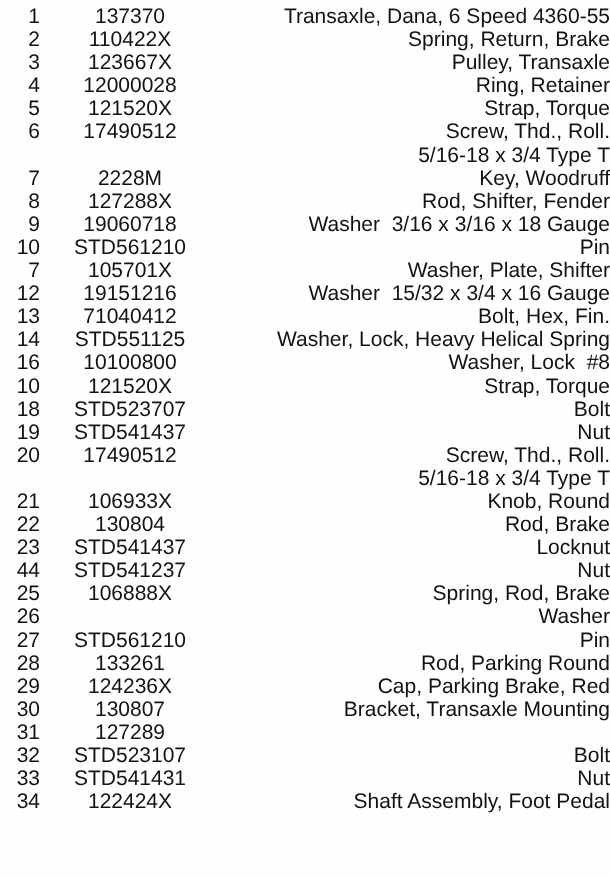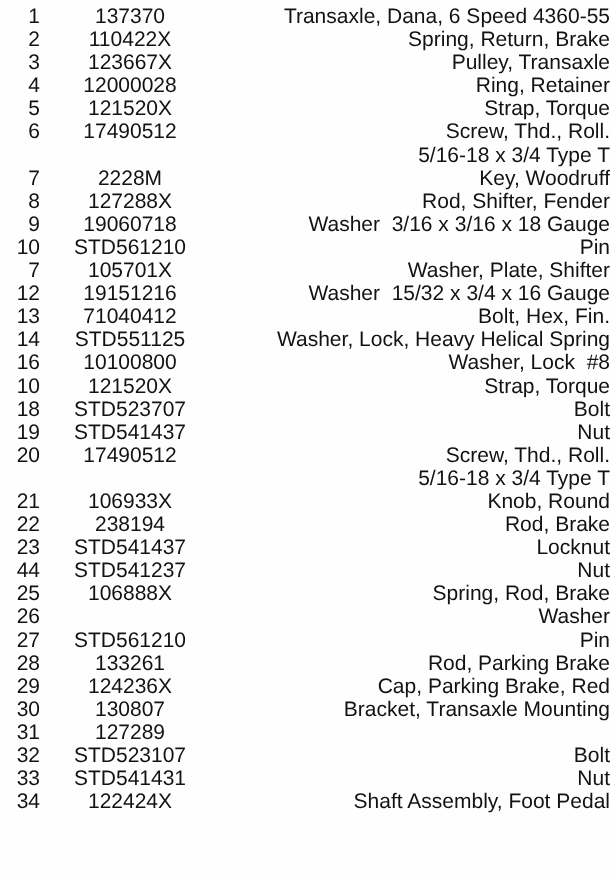--- a/index.html
+++ b/index.html
@@ -155,21 +155,21 @@
     <span class="cell-part"></span>
     <span class="cell-desc">5/16-18 x 3/4 Type T</span>
   </div>
       <div class="line">
     <span class="cell-item">21</span>
     <span class="cell-part">106933X</span>
     <span class="cell-desc">Knob, Round</span>
   </div>
       <div class="line">
     <span class="cell-item">22</span>
-    <span class="cell-part">238194</span>
+    <span class="cell-part">130804</span>
     <span class="cell-desc">Rod, Brake</span>
   </div>
       <div class="line">
     <span class="cell-item">23</span>
     <span class="cell-part">STD541437</span>
     <span class="cell-desc">Locknut</span>
   </div>
       <div class="line">
     <span class="cell-item">44</span>
     <span class="cell-part">STD541237</span>
@@ -185,21 +185,21 @@
     <span class="cell-desc">Washer</span>
   </div>
       <div class="line">
     <span class="cell-item">27</span>
     <span class="cell-part">STD561210</span>
     <span class="cell-desc">Pin</span>
   </div>
       <div class="line">
     <span class="cell-item">28</span>
     <span class="cell-part">133261</span>
-    <span class="cell-desc">Rod, Parking Brake</span>
+    <span class="cell-desc">Rod, Parking Round</span>
   </div>
       <div class="line">
     <span class="cell-item">29</span>
     <span class="cell-part">124236X</span>
     <span class="cell-desc">Cap, Parking Brake, Red</span>
   </div>
       <div class="line">
     <span class="cell-item">30</span>
     <span class="cell-part">130807</span>
     <span class="cell-desc">Bracket, Transaxle Mounting</span>

